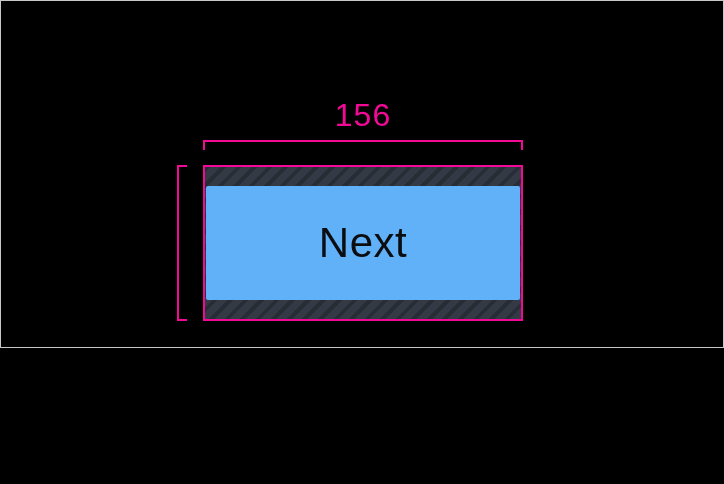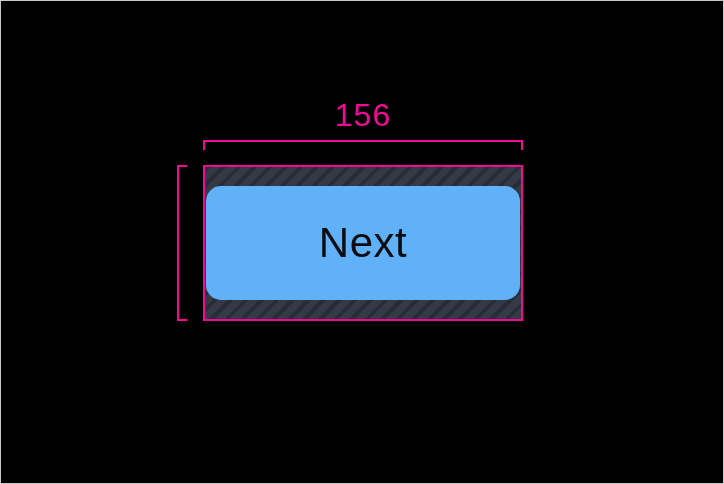--- a/index.html
+++ b/index.html
@@ -4,21 +4,21 @@
 <style>
   * { margin: 0; padding: 0; box-sizing: border-box; }
   html, body { width: 724px; height: 484px; }
   body {
     font-family: "Liberation Sans", "DejaVu Sans", sans-serif;
     background: #000;
   }
   .stage {
     position: relative;
     width: 724px;
-    height: 484px;
+    height: 348px;
     background: #000;
     border: 1px solid #C8C8C8;
     overflow: hidden;
   }
 
   
   .dim-label {
     position: absolute;
     color: #F20A96;
     font-size: 32px;
@@ -79,21 +79,21 @@
   }
 
   
   .next-btn {
     position: absolute;
     left: 1px;
     right: 1px;
     top: 19px;
     bottom: 19px;
     border: none;
-    border-radius: 15px;
+    border-radius: 2px;
     background: #61B1F8;
     color: #0B0D10;
     font-family: "Liberation Sans", "DejaVu Sans", sans-serif;
     font-size: 42px;
     font-weight: 500;
     letter-spacing: 0.5px;
     display: flex;
     align-items: center;
     justify-content: center;
     cursor: pointer;

